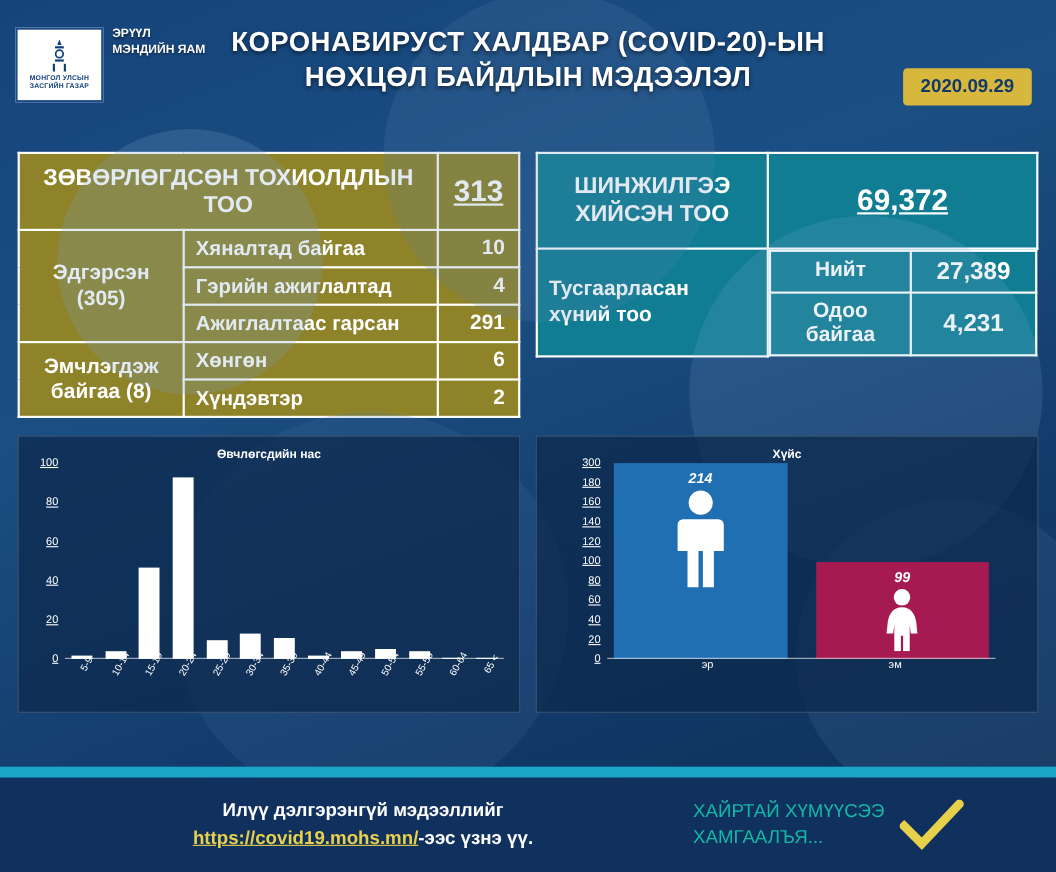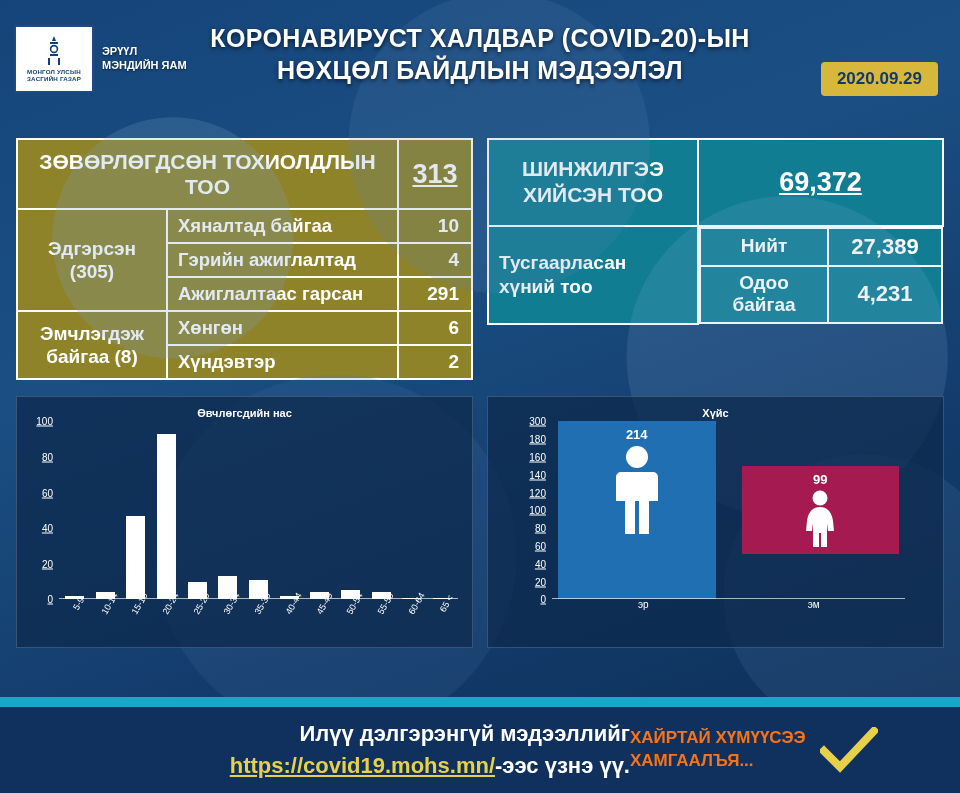--- a/index.html
+++ b/index.html
@@ -29,21 +29,21 @@
   }
 
   
   .header {
     position: relative;
     height: 118px;
     display: flex;
     align-items: center;
   }
   .logo-block {
-    display: flex; align-items: center;
+    display: flex; 
     margin-left: 14px;
     z-index: 3;
   }
   .logo-box {
     width: 80px; height: 68px;
     background: #ffffff;
     border: 2px solid #1d4b86;
     display: flex; flex-direction: column;
     align-items: center; justify-content: center;
     padding: 3px;
@@ -264,23 +264,24 @@
     position: absolute;
     left: 0; right: 0; bottom: 20px; top: 0;
     display: flex;
     align-items: flex-end;
     gap: 26px;
     padding: 0 6px;
   }
   .gbar-wrap {
     flex: 1;
     display: flex; flex-direction: column;
-    align-items: center; justify-content: center;
+    align-items: center; justify-content: flex-end;
     height: 100%;
     position: relative;
+    font-style: italic;
   }
   .gbar {
     width: 100%;
     position: relative;
     display: flex;
     flex-direction: column;
     align-items: center;
     justify-content: flex-start;
     padding-top: 6px;
   }
@@ -311,43 +312,43 @@
   .footer {
     position: absolute;
     left: 0; right: 0; bottom: 0;
     height: 86px;
     background: #10305d;
     display: flex;
     align-items: center;
   }
   .footer-left {
     flex: 1;
-    text-align: right;
-    color: #ffffff;
-    font-size: 22px;
+    text-align: center;
+    color: #ffffff;
+    font-size: 17px;
     font-weight: bold;
     line-height: 1.45;
     padding-left: 30px;
   }
   .footer-link {
     color: #e8d14a;
     text-decoration: underline;
   }
   .footer-right {
     width: 330px;
     display: flex;
     align-items: center;
     justify-content: flex-start;
     gap: 14px;
     padding-right: 18px;
   }
   .footer-slogan {
-    color: #f97316;
+    color: #14b8a6;
     font-size: 17px;
-    font-weight: bold;
+    font-weight: normal;
     line-height: 1.35;
   }
   .check {
     width: 58px; height: 46px;
     flex: 0 0 auto;
   }
 </style>
 </head>
 <body>
 

